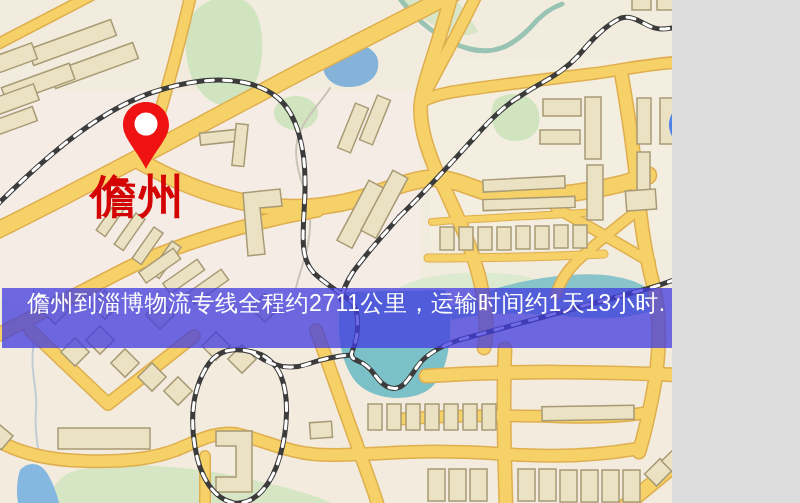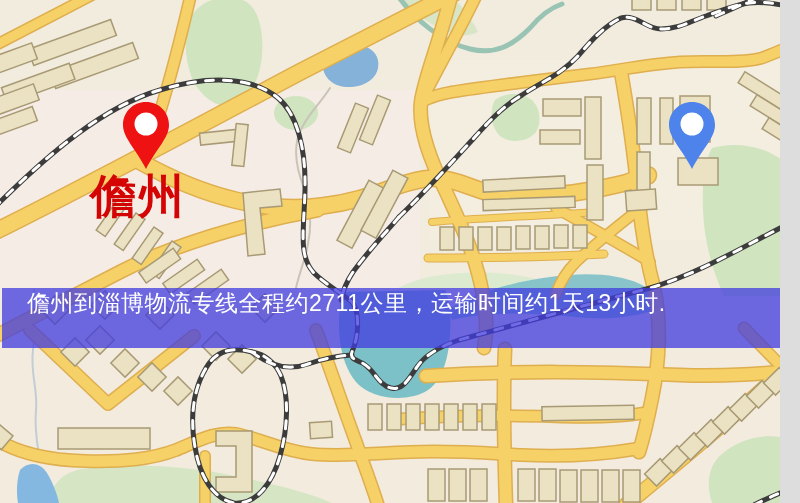--- a/index.html
+++ b/index.html
@@ -1,16 +1,16 @@
 <!DOCTYPE html>
 <html><head>
 <meta charset="utf-8">
 <style>
   html,body{margin:0;padding:0;background:#ddd;}
-  .stage{position:relative;width:780px;height:503px;overflow:hidden;
+  .stage{position:relative;width:672px;height:503px;overflow:hidden;
          background:#f2ecdf;font-family:"Liberation Sans",sans-serif;}
   .map-svg{position:absolute;left:0;top:0;}
   .pin{position:absolute;width:58px;height:74px;}
   .pin svg{display:block;}
   .pin-origin{left:117px;top:99px;}
   .pin-dest{left:663px;top:99px;}
   .city-label{position:absolute;font-weight:700;line-height:1;
               letter-spacing:2px;white-space:nowrap;}
   .label-origin{left:90px;top:173px;font-size:46px;}
   .label-dest{left:644px;top:179px;font-size:44px;}

